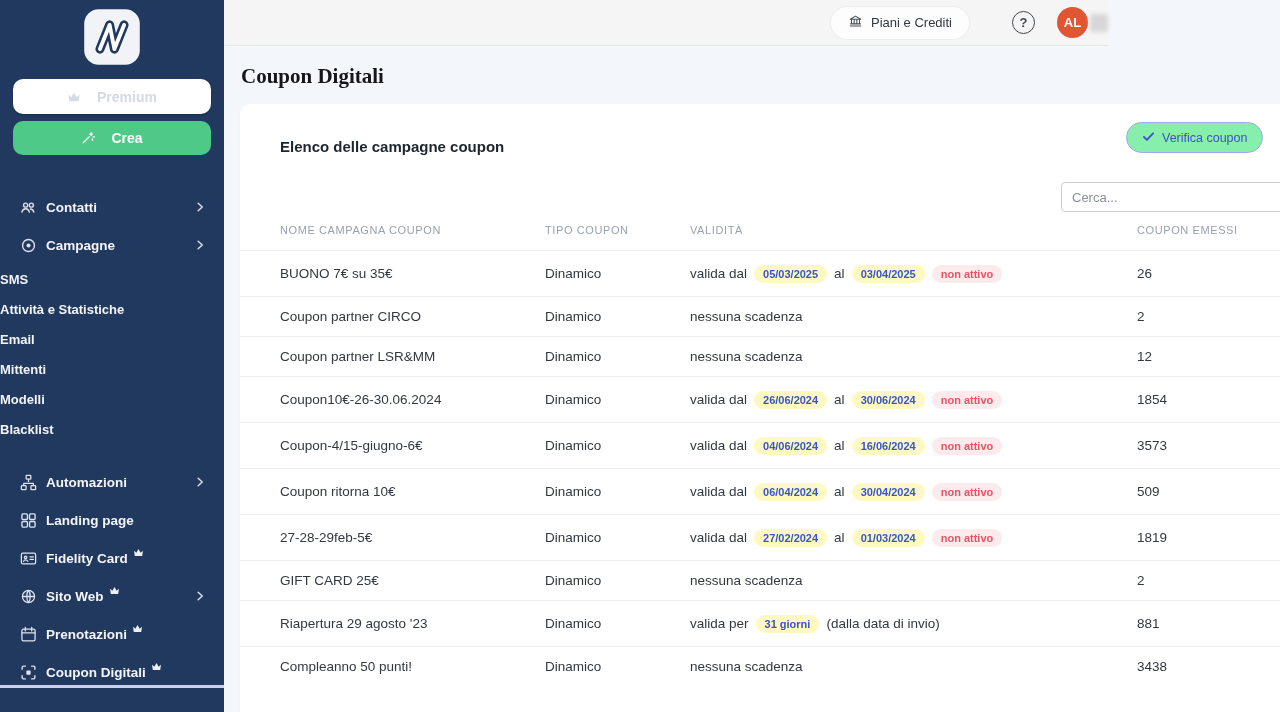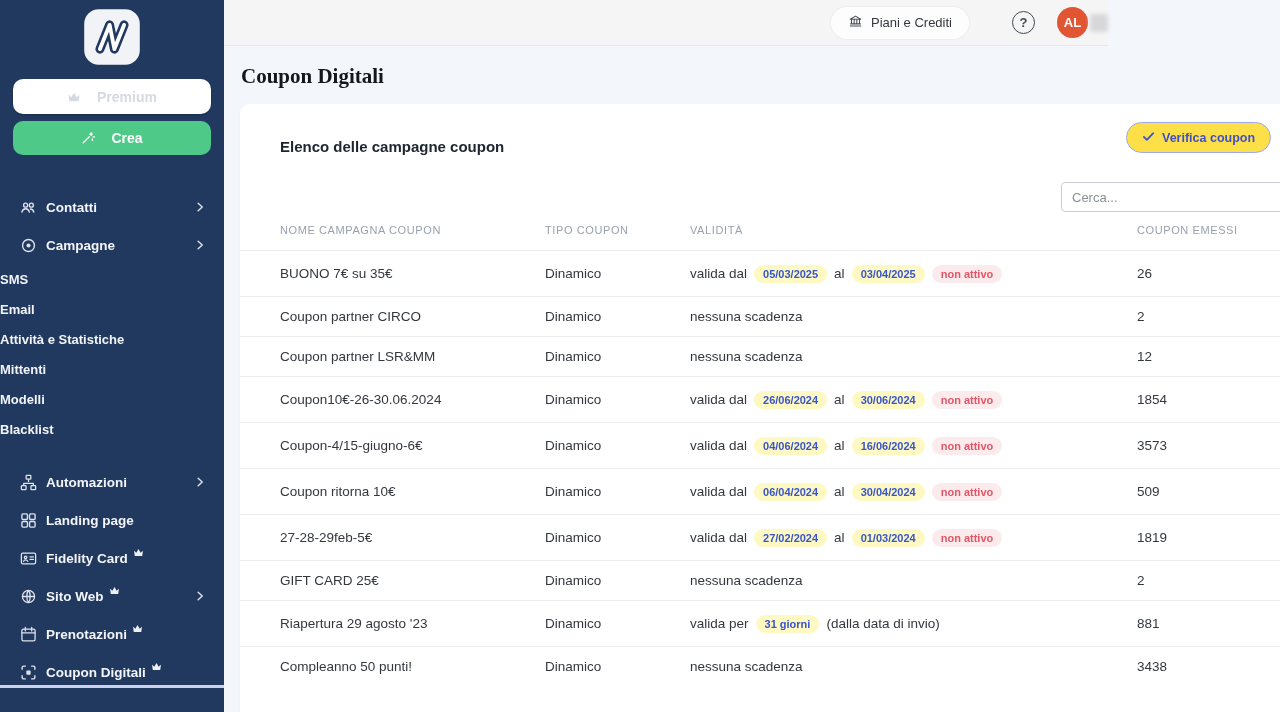--- a/index.html
+++ b/index.html
@@ -43,22 +43,22 @@
   .avatar { width:31px; height:31px; border-radius:50%; background:#e25532; color:#ffffff; font-size:13px;
       font-weight:700; display:flex; align-items:center; justify-content:center; cursor:pointer; }
   .blur-name { width:18px; height:18px; background:#d7d7d9; border-radius:3px; filter:blur(2px); margin-left:2px; }
 
   
   .content { position:absolute; left:224px; top:47px; width:1056px; height:665px; background:#f3f7fb; overflow:hidden; }
   .page-title { font-family:"Liberation Serif", serif; font-weight:700; font-size:21px; color:#15171c; margin:17px 0 0 17px; }
   .card { position:relative; margin:15px 0 0 16px; width:1120px; height:640px; background:#ffffff; border-radius:10px; box-shadow:0 1px 2px rgba(20,30,60,.05); }
   .card-heading { position:absolute; left:40px; top:34px; font-size:15px; font-weight:700; color:#1c2530; }
   .card-actions { position:absolute; left:886px; top:18px; display:flex; gap:14px; }
-  .btn-verify { display:flex; align-items:center; gap:7px; height:31px; padding:0 15px; background:#fde047;
-      border:1px solid #9ea8ec; border-radius:16px; color:#3f50cb; font-size:12.5px; font-weight:700;
+  .btn-verify { display:flex; align-items:center; gap:7px; height:31px; padding:0 15px; background:#86efac;
+      border:1px solid #9ea8ec; border-radius:16px; color:#3f50cb; font-size:12.5px; font-weight:400;
       cursor:pointer; font-family:"Liberation Sans", sans-serif; white-space:nowrap; }
   .search-input { position:absolute; left:821px; top:78px; width:470px; height:30px; border:1px solid #cbced6;
       border-radius:4px; padding:0 10px; font-size:13px; color:#33373d; font-family:"Liberation Sans", sans-serif; background:#ffffff; }
   .search-input::placeholder { color:#8a8f98; }
 
   
   .table { position:absolute; left:0; top:106px; width:100%; }
   .thead, .trow { display:grid; grid-template-columns:265px 145px 447px 1fr; align-items:center; padding:0 0 0 40px; }
   .thead { height:40px; font-size:11px; font-weight:400; letter-spacing:.6px; color:#99a1ae; }
   .trow { height:40px; border-top:1px solid #ebedf0; font-size:13.5px; color:#33383f; cursor:pointer; }
@@ -128,24 +128,24 @@
     <span class="s-chev">
       <svg viewBox="0 0 16 16" stroke="currentColor" stroke-width="1.9" fill="none" stroke-linecap="round" stroke-linejoin="round">
               <path d="M5.5 3l5.5 5-5.5 5"></path>
             </svg>
     </span>
   </div>
         <div class="side-sub">
     <span class="s-label">SMS</span>
   </div>
         <div class="side-sub">
+    <span class="s-label">Attività e Statistiche</span>
+  </div>
+        <div class="side-sub">
     <span class="s-label">Email</span>
-  </div>
-        <div class="side-sub">
-    <span class="s-label">Attività e Statistiche</span>
   </div>
         <div class="side-sub">
     <span class="s-label">Mittenti</span>
   </div>
         <div class="side-sub">
     <span class="s-label">Modelli</span>
   </div>
         <div class="side-sub">
     <span class="s-label">Blacklist</span>
   </div>

